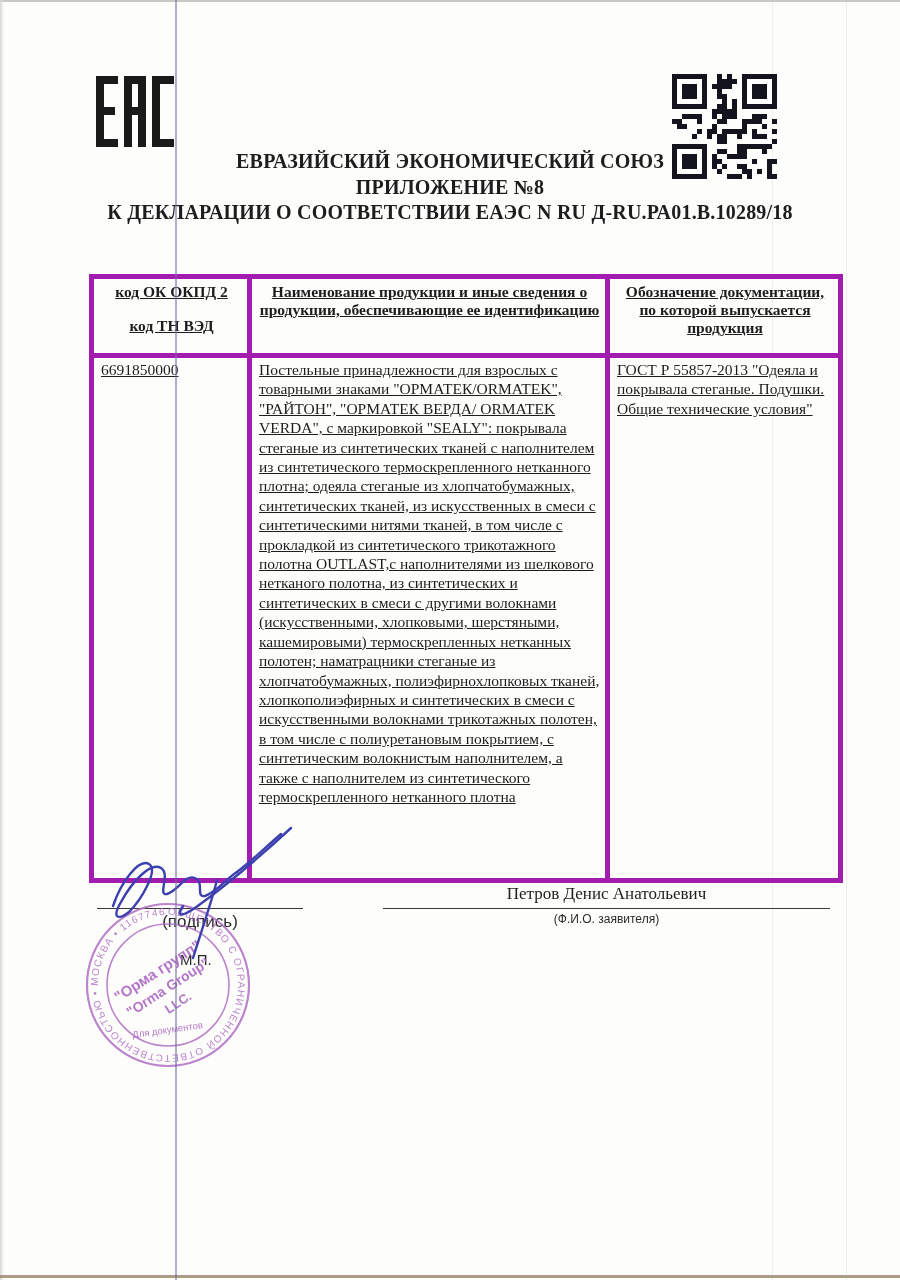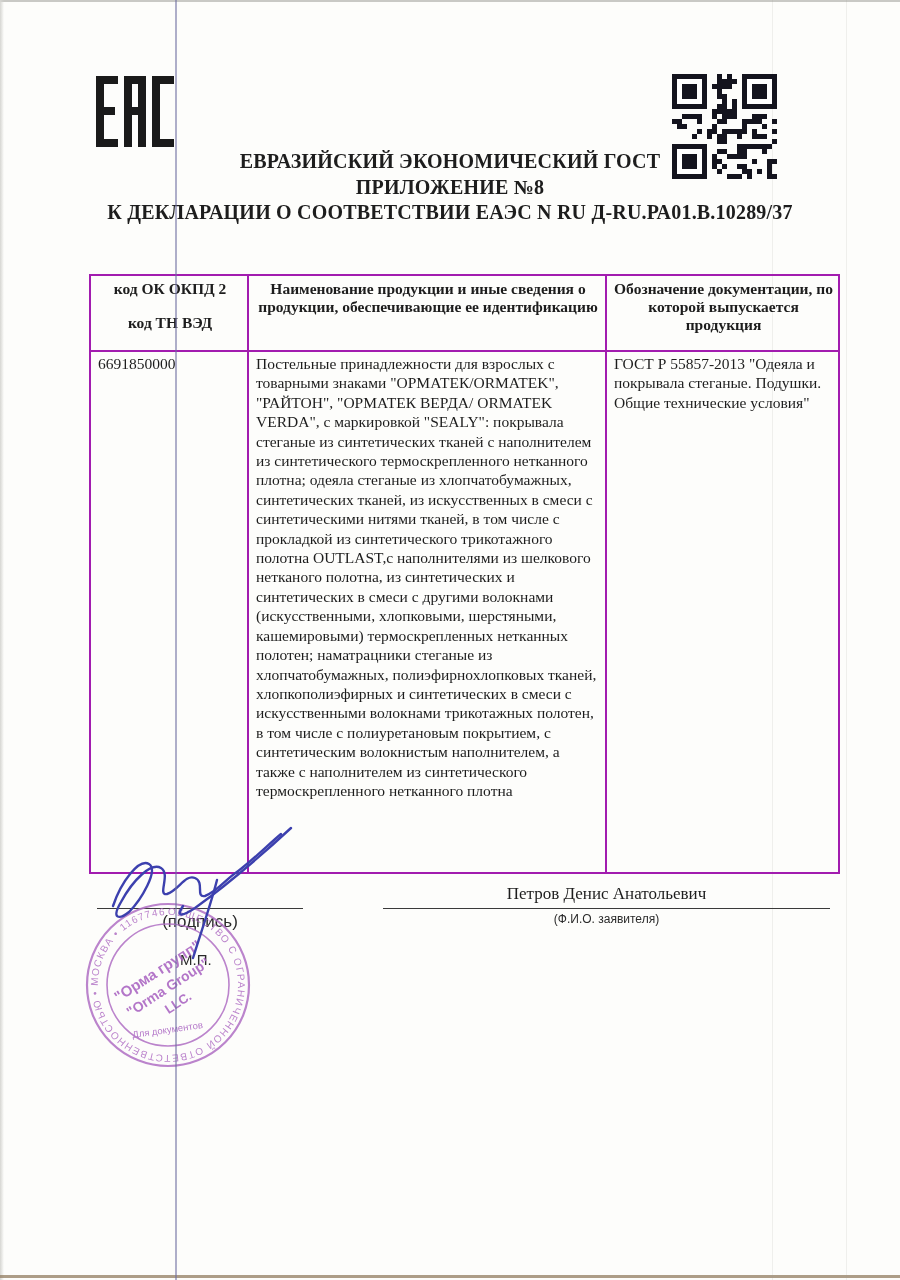--- a/index.html
+++ b/index.html
@@ -20,22 +20,23 @@
   
   .title-line{left:55px;width:790px;text-align:center;font-weight:bold;font-size:20px;letter-spacing:.2px;}
 
   
   table.decl{
     position:absolute;left:89px;top:274px;width:749px;
     border-collapse:collapse;table-layout:fixed;
     font-size:15.5px;line-height:19.4px;
   }
   table.decl th, table.decl td{
-    border:2px solid #a21caf;vertical-align:top;
+    border:5px solid #a21caf;vertical-align:top;
     padding:2px 5px 16px 7px;
+    text-decoration:underline;
   }
   table.decl th{font-size:15.5px;line-height:18px;font-weight:bold;text-align:center;padding-top:4px;}
   .col1{width:158px;} .col2{width:358px;} .col3{width:233px;}
   .hdr-col1{display:flex;flex-direction:column;justify-content:space-between;height:52px;}
 
   
   .sig-line{border-top:1.5px solid #3a3a3a;}
   .sans{font-family:"Liberation Sans", sans-serif;}
   .center{text-align:center;}
 
@@ -188,23 +189,23 @@
         <rect x="14" y="0" width="7" height="7"></rect>
         <rect x="15" y="1" width="5" height="5" fill="#fff"></rect>
         <rect x="16" y="2" width="3" height="3" fill="#14141e"></rect>
         <rect x="0" y="14" width="7" height="7"></rect>
         <rect x="1" y="15" width="5" height="5" fill="#fff"></rect>
         <rect x="2" y="16" width="3" height="3" fill="#14141e"></rect>
       </g>
     </svg>
 </div>
 
-<div class="abs title-line" style="top:150px;">ЕВРАЗИЙСКИЙ ЭКОНОМИЧЕСКИЙ ГОСТ</div>
+<div class="abs title-line" style="top:150px;">ЕВРАЗИЙСКИЙ ЭКОНОМИЧЕСКИЙ СОЮЗ</div>
 <div class="abs title-line" style="top:176px;">ПРИЛОЖЕНИЕ №8</div>
-<div class="abs title-line" style="top:201px;">К ДЕКЛАРАЦИИ О СООТВЕТСТВИИ ЕАЭС N RU Д-RU.РА01.В.10289/37</div>
+<div class="abs title-line" style="top:201px;">К ДЕКЛАРАЦИИ О СООТВЕТСТВИИ ЕАЭС N RU Д-RU.РА01.В.10289/18</div>
 
 <table class="decl">
   <colgroup>
       <col class="col1">
       <col class="col2">
       <col class="col3">
     </colgroup>
   <tbody>
       <tr>
     <th>

